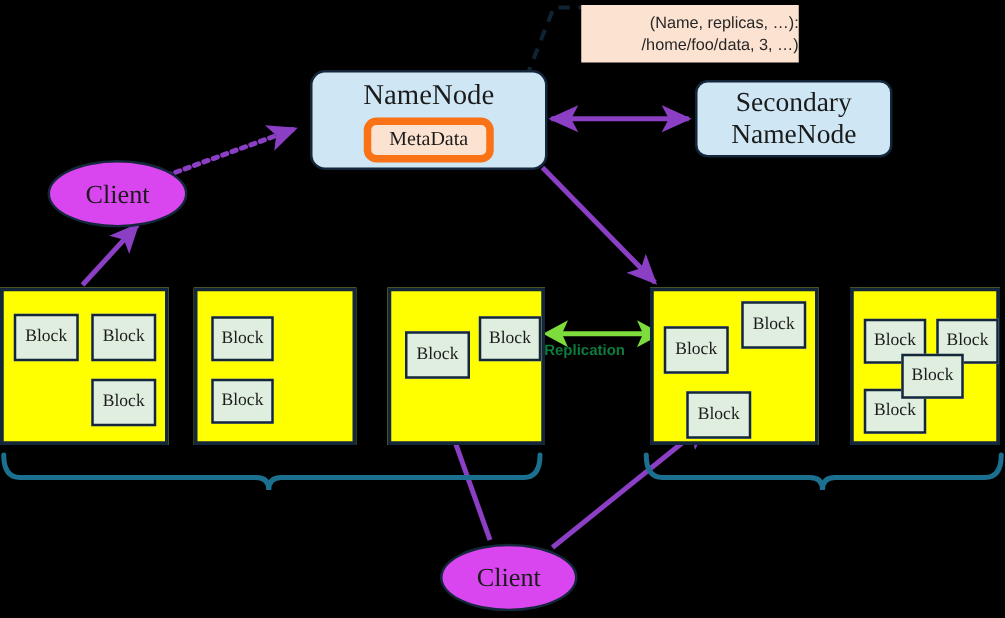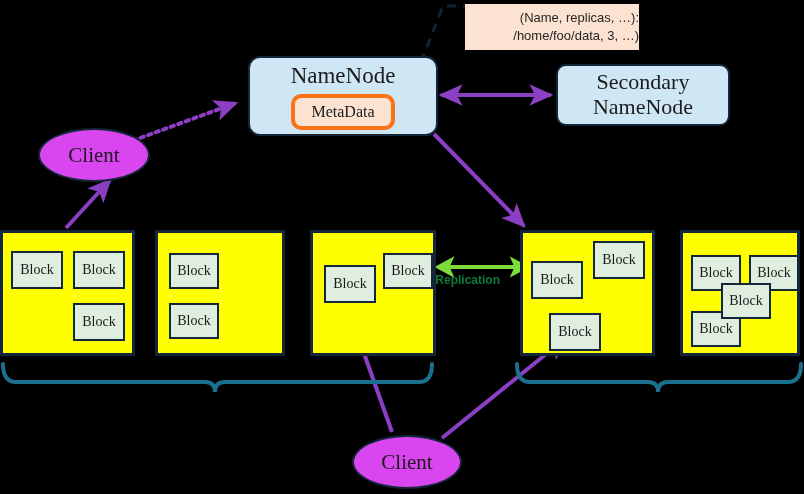--- a/index.html
+++ b/index.html
@@ -40,21 +40,21 @@
     font-size: 23px;
     color: #1b1b1b;
     line-height: 1.05;
     text-align: center;
     margin-top: 6px;
     white-space: pre-line;
   }
   .meta-box {
     position: absolute;
     background: #fce3d1;
-    border: 4px solid #f97316;
+    border: 6px solid #f97316;
     border-radius: 10px;
     box-sizing: border-box;
     display: flex;
     align-items: center;
     justify-content: center;
     font-family: "Liberation Serif", serif;
     font-size: 16px;
     color: #1b1b1b;
   }
   .secondary-box {
@@ -202,21 +202,21 @@
     <span>/home/foo/data, 3, …)</span>
   </div>
 
   <div class="nn-box" style="left:248px; top:56px; width:190px; height:80px;">
     <div class="nn-title">NameNode</div>
   </div>
   <div class="meta-box" style="left:291px; top:94px; width:104px; height:36px;">
     <span>MetaData</span>
   </div>
 
-  <div class="secondary-box" style="left:556px; top:64px; width:174px; height:62px;">
+  <div class="secondary-box" style="left:556px; top:64px; width:158px; height:62px;">
     <span>Secondary
 NameNode</span>
   </div>
 
   <div class="client" style="left:38px; top:128px; width:112px; height:54px; font-size:21px;">
     <span>Client</span>
   </div>
 
   <div class="datanode" style="left:0px; top:230px; width:135px; height:126px;">
     <div class="block" style="left:8px; top:18px; width:52px; height:38px;">

